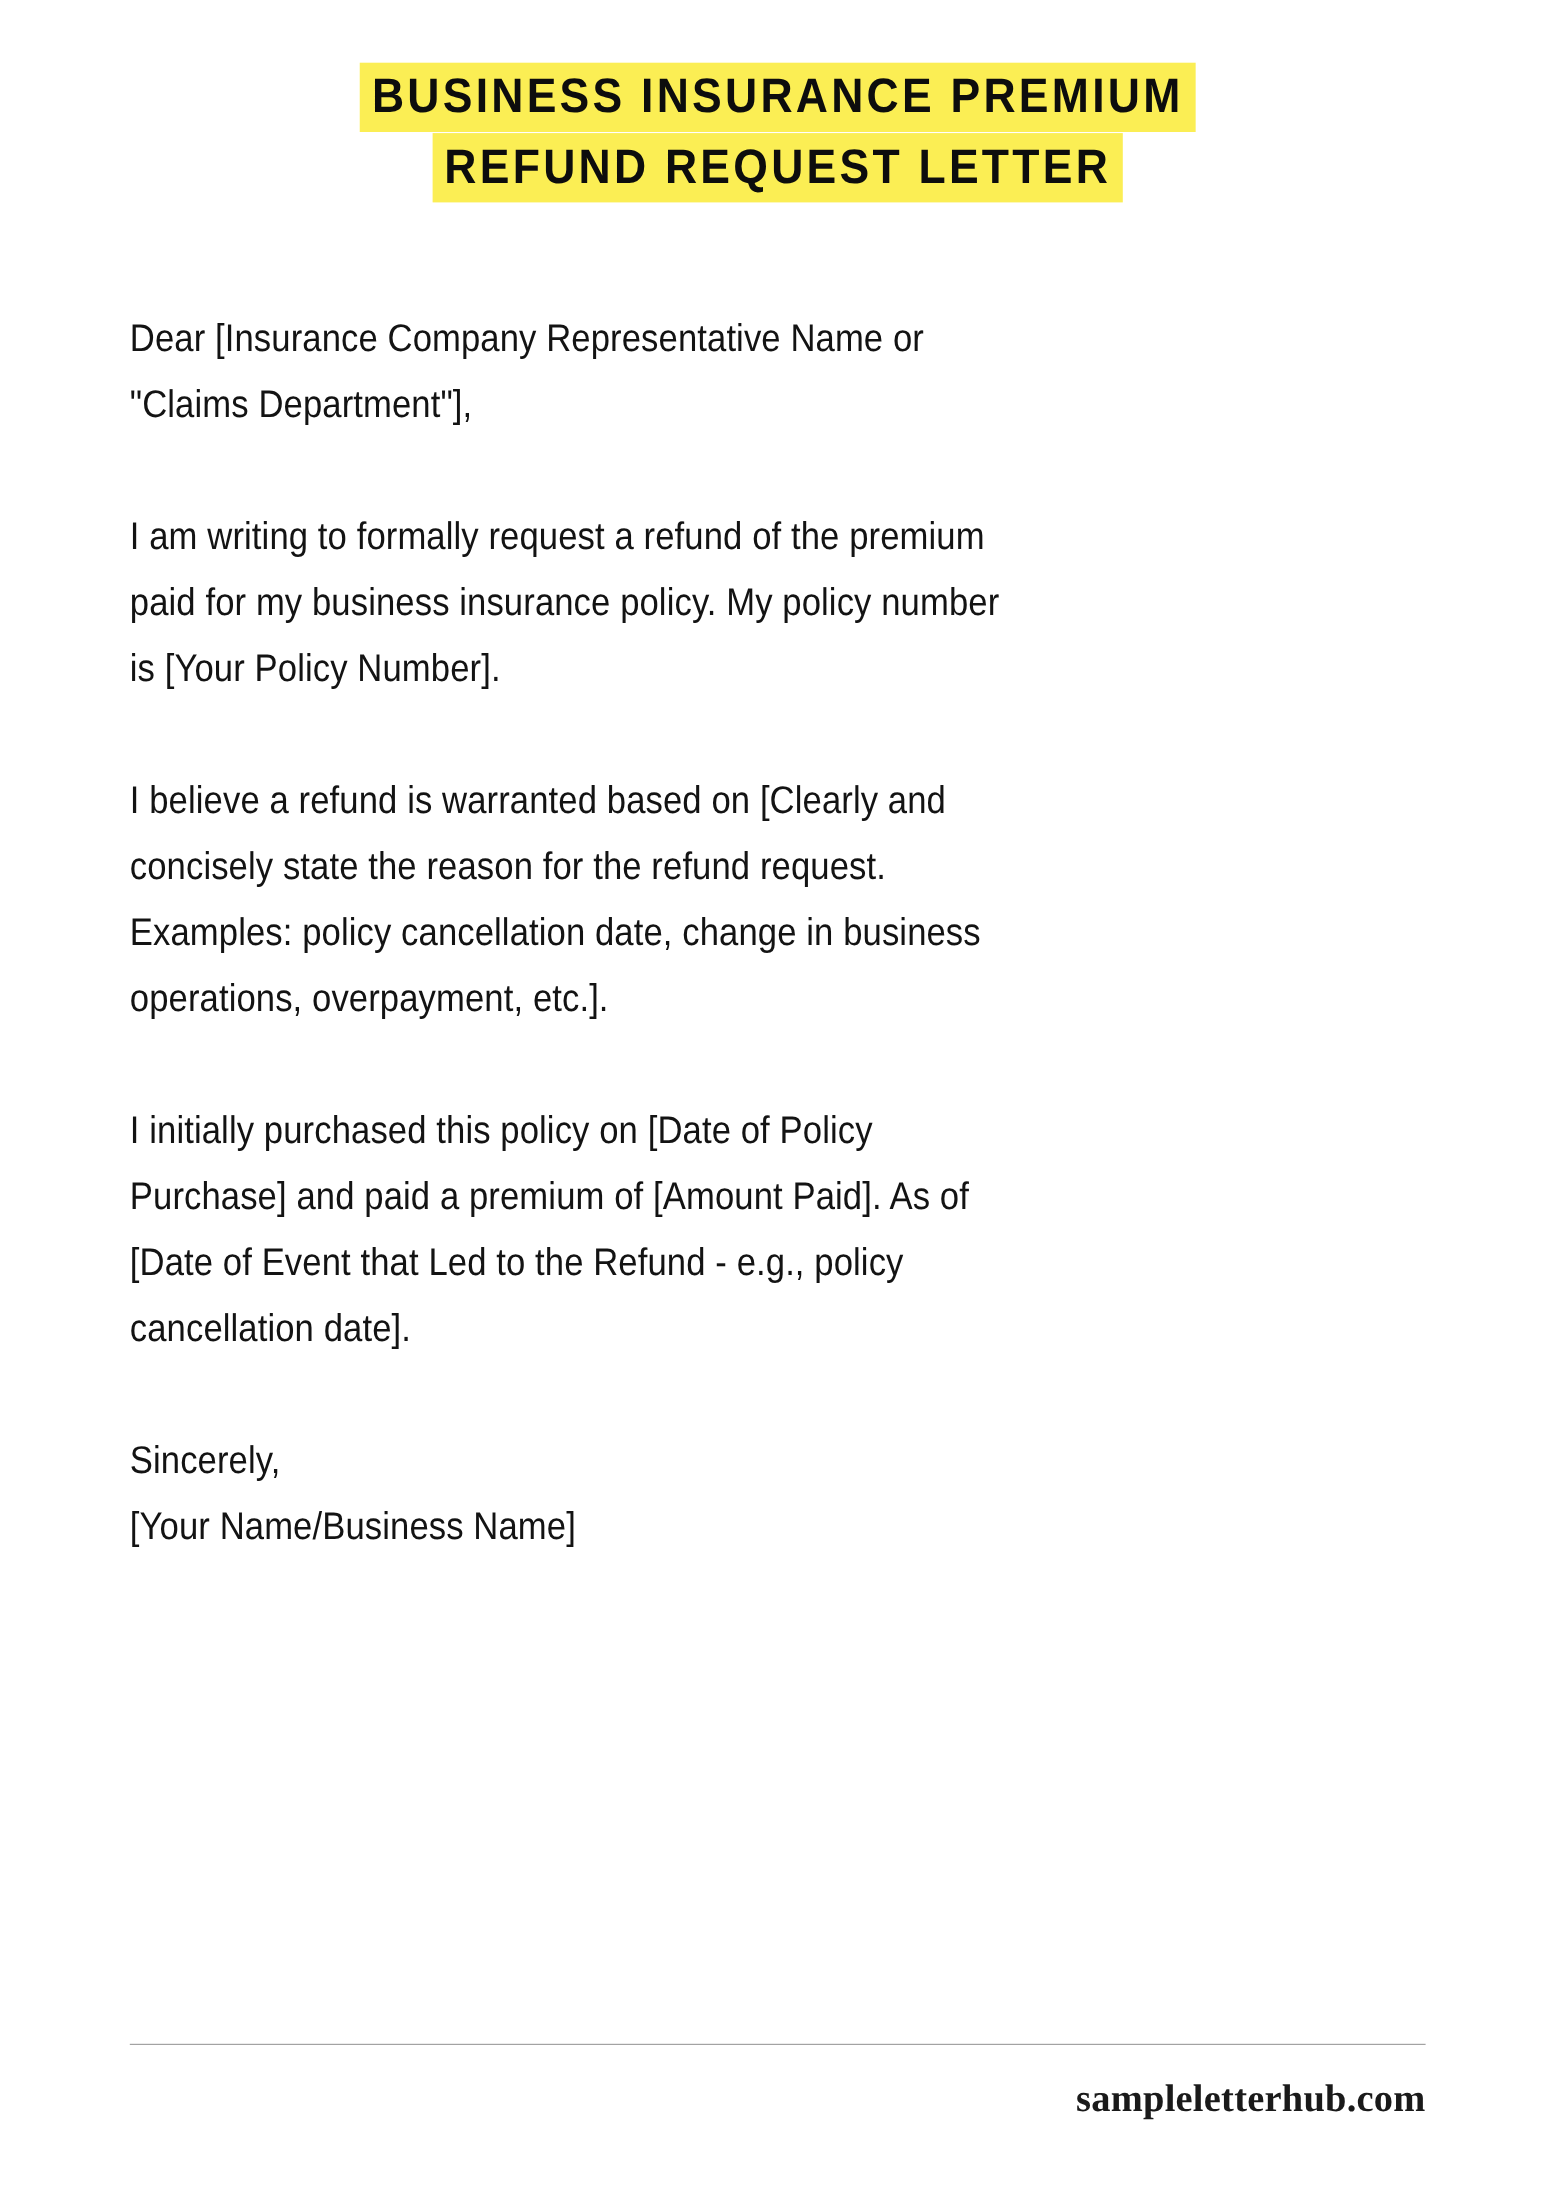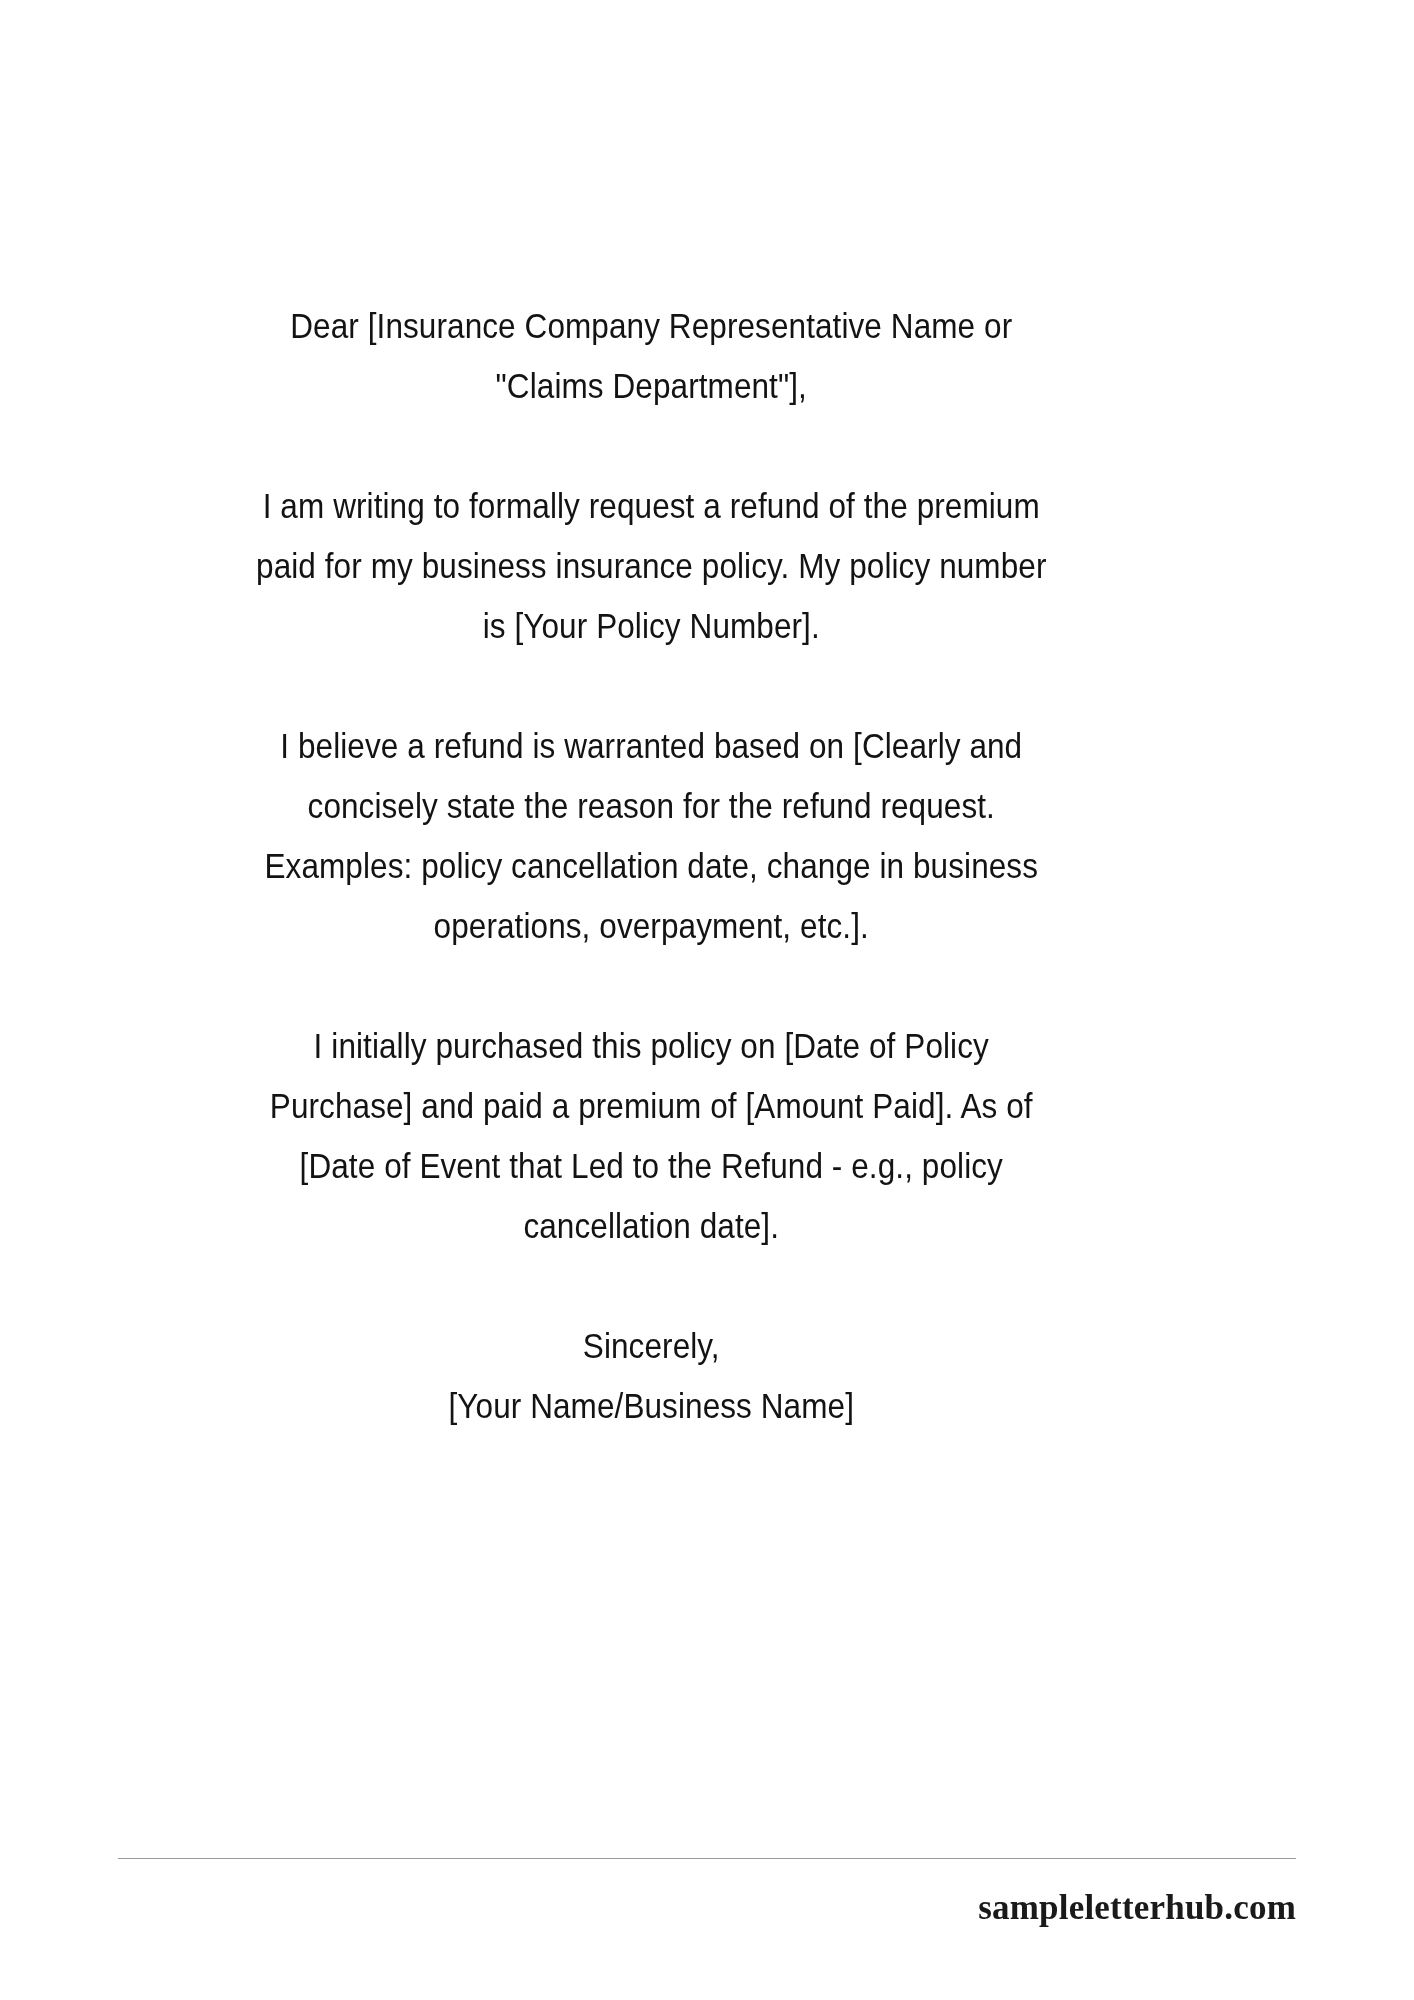--- a/index.html
+++ b/index.html
@@ -46,23 +46,22 @@
     background-color: #fbee54;
     box-decoration-break: clone;
     -webkit-box-decoration-break: clone;
     padding: 6px 12px 8px 12px;
   }
 
   
   .body-block {
     position: absolute;
     left: 118px;
-    top: 296px;
+    top: 278px;
     width: 1185px;
-    text-align: center;
   }
 
   .para {
     font-family: "Liberation Sans", sans-serif;
     font-weight: 400;
     font-size: 35px;
     line-height: 60px;
     color: #131313;
     margin: 0 0 60px 0;
     transform: scaleX(0.9);
@@ -95,20 +94,24 @@
     line-height: 44px;
     color: #1a1a1a;
     letter-spacing: 0.2px;
   }
 </style>
 </head>
 <body>
 
 <div class="page">
 
+  <div class="title-block">
+    <span class="title-line"><span class="hl">BUSINESS INSURANCE PREMIUM</span></span>
+    <span class="title-line"><span class="hl">REFUND REQUEST LETTER</span></span>
+  </div>
 
   <div class="body-block">
     <p class="para">Dear [Insurance Company Representative Name or
 "Claims Department"],</p>
     <p class="para">I am writing to formally request a refund of the premium
 paid for my business insurance policy. My policy number
 is [Your Policy Number].</p>
     <p class="para">I believe a refund is warranted based on [Clearly and
 concisely state the reason for the refund request.
 Examples: policy cancellation date, change in business

